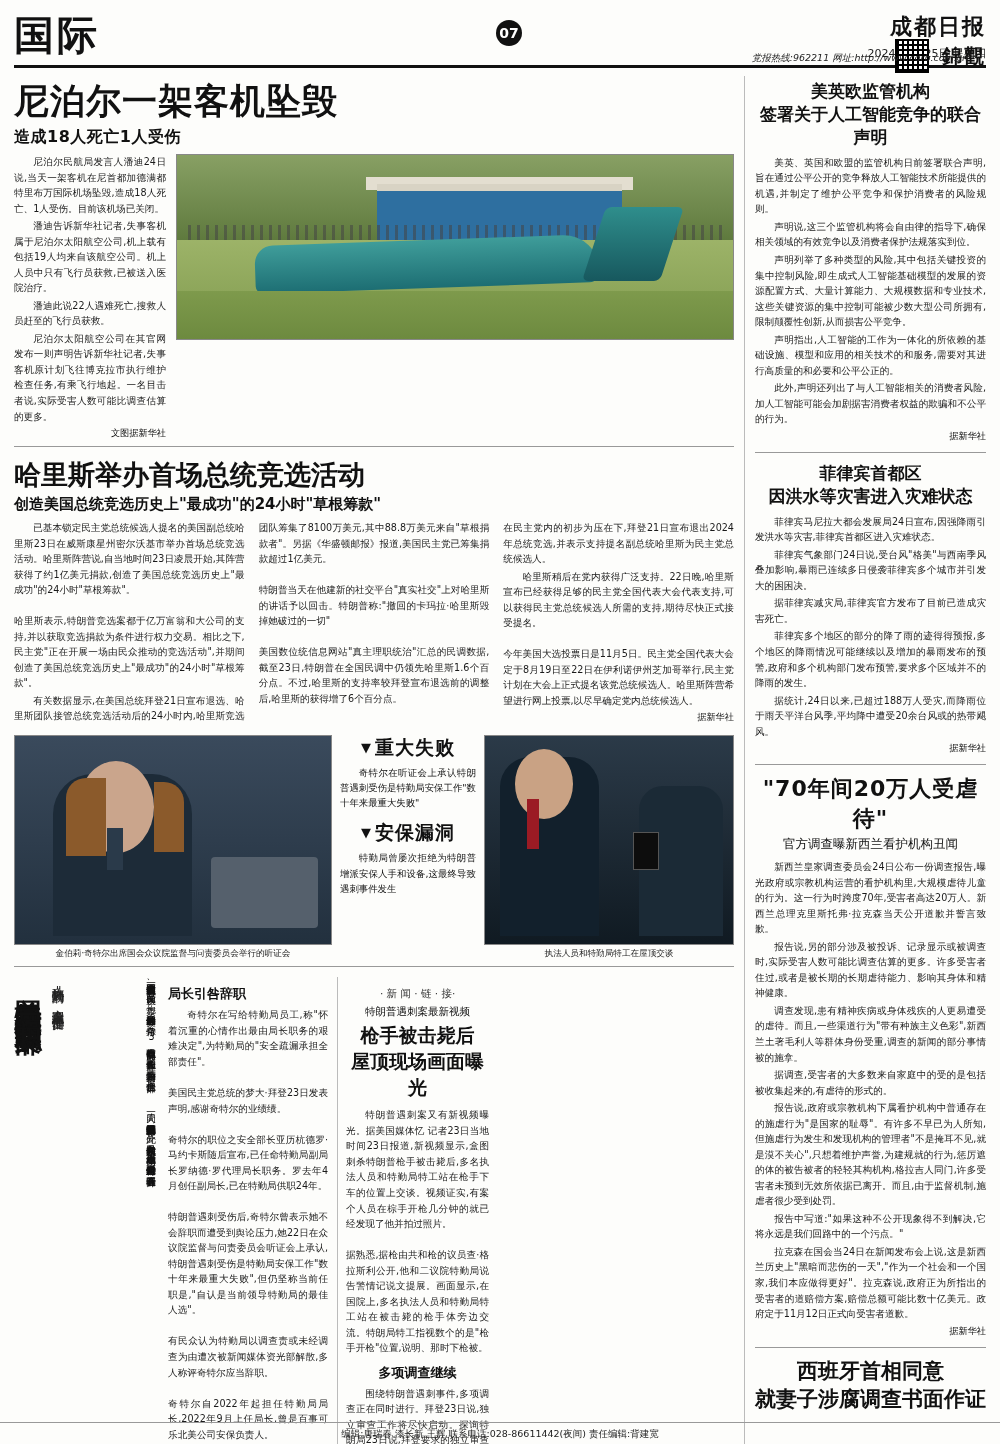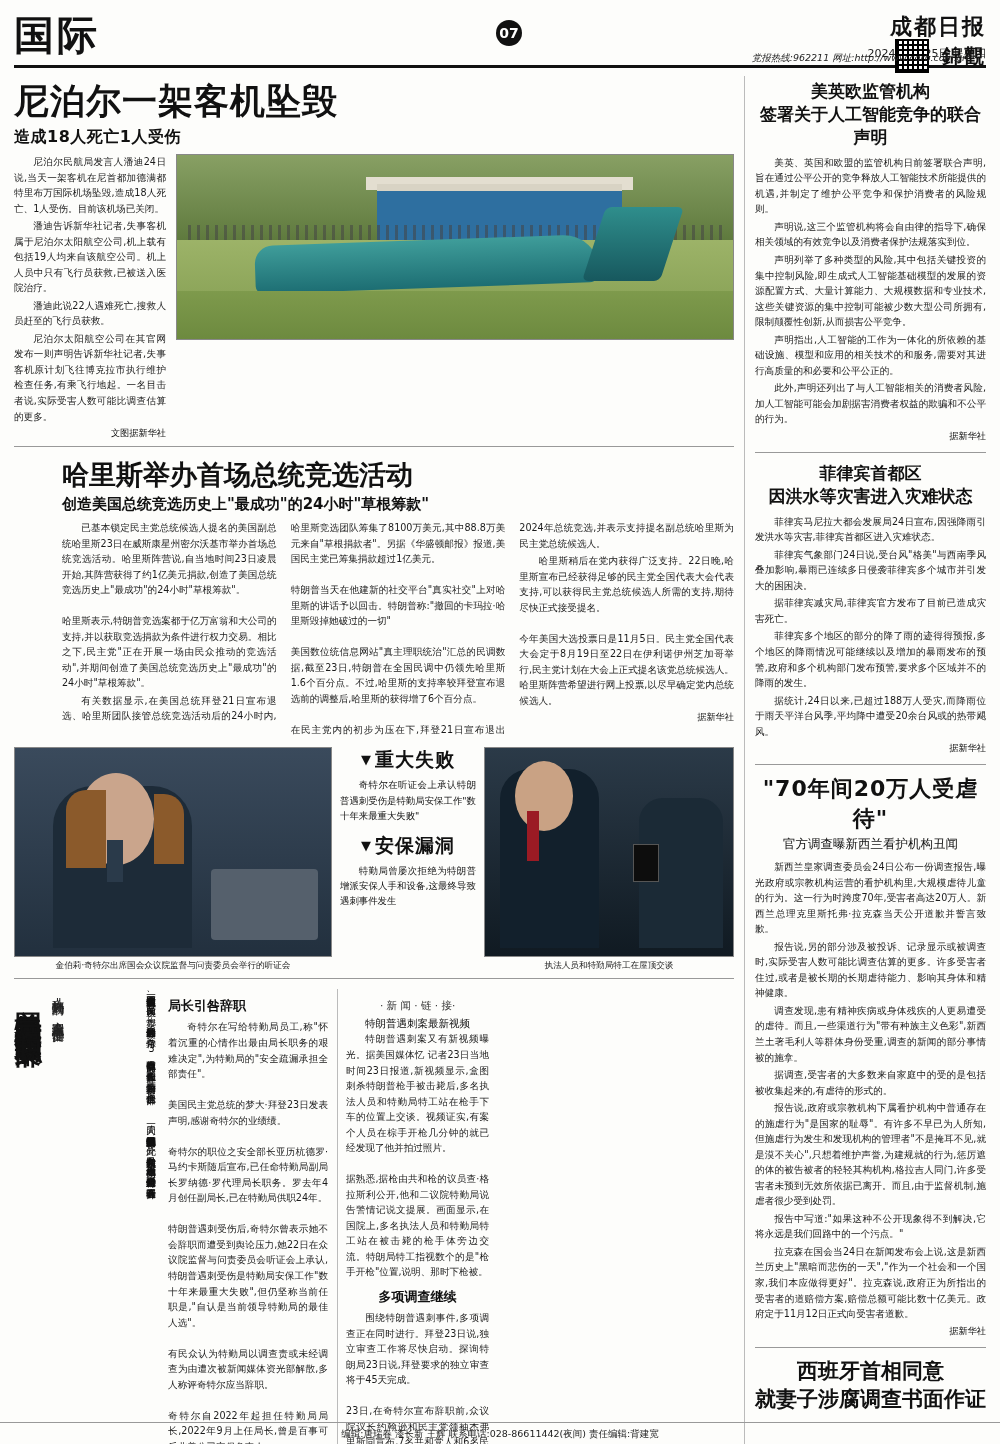--- a/index.html
+++ b/index.html
@@ -101,21 +101,21 @@
     background:linear-gradient(#2f8e8c,#17585e);
     transform:skewX(-18deg);
     border-radius:6px;
   }
   .photo .ground { position:absolute; left:0; right:0; bottom:0; height:26%;
      background:linear-gradient(#7e9a4c,#6d8a3f); }
   .photo .crowd { position:absolute; left:2%; top:38%; width:96%; height:8%;
      background:repeating-linear-gradient(90deg,#444 0 3px,transparent 3px 9px); opacity:.55;}
 
   
-  .sec-head { margin-top:10px;margin-left:48px; }
+  .sec-head { margin-top:10px; }
   .hl-2 { font-size:27px; }
   .hl-2-sub { font-size:15px; font-weight:normal; margin-top:4px; }
   .three-col { column-count:3; column-gap:14px; column-rule:0; margin-top:6px; }
 
   
   .photo-strip { display:flex; gap:8px; margin-top:10px; }
   .ps-photo { position:relative; border:1px solid #888; overflow:hidden; height:210px; }
   .ps-left { width:318px; background:linear-gradient(#3a4a5c,#22303e); }
   .ps-right { width:250px; background:linear-gradient(#2b3a48,#101a22); }
   .ps-cap { font-size:8.6px; font-family:"DejaVu Sans", sans-serif; text-align:center; margin-top:3px; color:#222;}
@@ -334,20 +334,22 @@
 
 有民众认为特勤局以调查责或未经调查为由遭次被新闻媒体资光部解散,多人称评奇特尔应当辞职。
 
 奇特尔自2022年起担任特勤局局长,2022年9月上任局长,曾是百事可乐北美公司安保负责人。</div>
 
         </div>
 
         <div class="col-news divider-v" style="padding-left:8px;">
           <div class="tag-line">新 闻 · 链 · 接</div>
           <div style="text-align:center;font-family:'DejaVu Sans',sans-serif;font-size:10.5px;">特朗普遇刺案最新视频</div>
+          <div class="boxed-head boxed-head-lg" style="white-space:pre-line">枪手被击毙后
+屋顶现场画面曝光</div>
           <div class="body-text" style="white-space:pre-line">特朗普遇刺案又有新视频曝光。据美国媒体忆 记者23日当地时间23日报道,新视频显示,盒图刺杀特朗普枪手被击毙后,多名执法人员和特勤局特工站在枪手下车的位置上交谈。视频证实,有案个人员在棕手开枪几分钟的就已经发现了他并拍过照片。
 
 据熟悉,据枪由共和枪的议员查·格拉斯利公开,他和二议院特勤局说告警情记说文提展。画面显示,在国院上,多名执法人员和特勤局特工站在被击毙的枪手体旁边交流。特朗局特工指视数个的是"枪手开枪"位置,说明、那时下枪被。</div>
           <div class="sub-head" style="text-align:center">多项调查继续</div>
           <div class="body-text" style="white-space:pre-line">围绕特朗普遇刺事件,多项调查正在同时进行。拜登23日说,独立审查工作将尽快启动。探询特朗局23日说,拜登要求的独立审查将于45天完成。
 
 23日,在奇特尔宣布辞职前,众议院议长约翰逊和民主党领袖杰弗里斯同宣布,7名共和党人和6名民主党人将组成工作组调查这一事件,具体人选将在本周末揭晓。调查最终报告定于12月13日前公布。
 
 美国国土安全部在对特勤局的新件调查,乘集特勤局对那场会选集会的安保局宣布的事情局提出评估检查。
 

